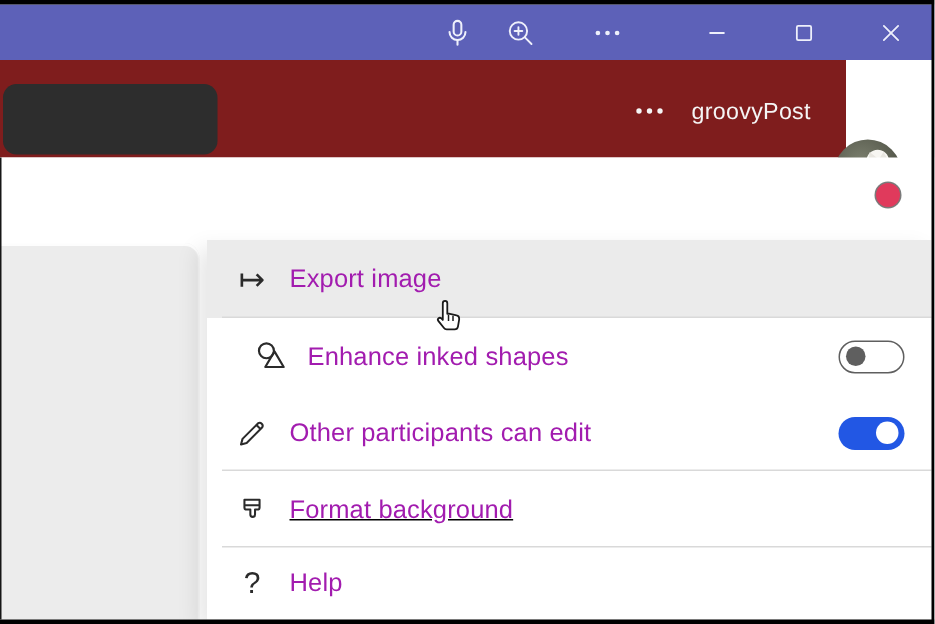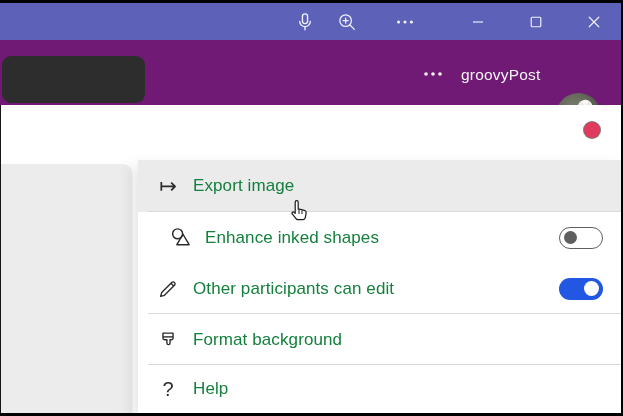--- a/index.html
+++ b/index.html
@@ -30,22 +30,22 @@
   }
   .tb-mic   { left:290px; }
   .tb-zoom  { left:332px; }
   .tb-more  { left:390px; }
   .tb-min   { left:463px; }
   .tb-max   { left:521px; }
   .tb-close { left:579px; }
 
   
   .header {
-    position:absolute; left:0; top:40px; width:623px; height:65px;
-    background:#701a75;
+    position:absolute; left:0; top:40px; width:564px; height:65px;
+    background:#7f1d1d;
   }
   .header-pill {
     position:absolute; left:2px; top:16px; width:143px; height:47px;
     background:#2d2d2d; border-radius:9px;
   }
   .header-more {
     position:absolute; left:419px; top:20px; width:28px; height:28px;
     display:flex; align-items:center; justify-content:center;
   }
   .username {
@@ -96,34 +96,34 @@
     display:flex; flex-direction:column;
   }
   .menu-item {
     position:relative;
     display:flex; align-items:center;
     cursor:pointer;
   }
   .mi-1 { height:52px; background:#ebebeb; }
   .mi-2 { height:51px;margin-left:12px; }
   .mi-3 { height:51px;align-items:center; }
-  .mi-4 { height:51px; }
+  .mi-4 { height:51px;text-decoration:underline; }
   .mi-5 { height:48px; }
   .menu-item.bordered::after {
     content:""; position:absolute; left:10px; right:0; bottom:0;
     height:1px; background:#d9d9d9;
   }
   .mi-icon {
     width:26px; margin-left:17px; margin-right:12px;
     display:flex; align-items:center; justify-content:center;
     color:#2b2b2b; flex:0 0 26px;
   }
   .mi-glyph { font-size:21px; line-height:1; color:#2b2b2b; font-family:"DejaVu Sans", sans-serif; }
   .mi-glyph.q { font-size:20px; font-family:"Liberation Sans", sans-serif; }
-  .mi-label { font-size:17px; color:#15803d; letter-spacing:0.1px; }
+  .mi-label { font-size:17px; color:#a21caf; letter-spacing:0.1px; }
 
   
   .toggle {
     position:absolute; right:18px; top:50%; transform:translateY(-50%);
     width:44px; height:22px; border-radius:11px;
   }
   .toggle.off { background:#fff; border:1.5px solid #5f5f5f; }
   .toggle.off .knob {
     position:absolute; left:4px; top:3px; width:13px; height:13px;
     border-radius:50%; background:#5f5f5f;

